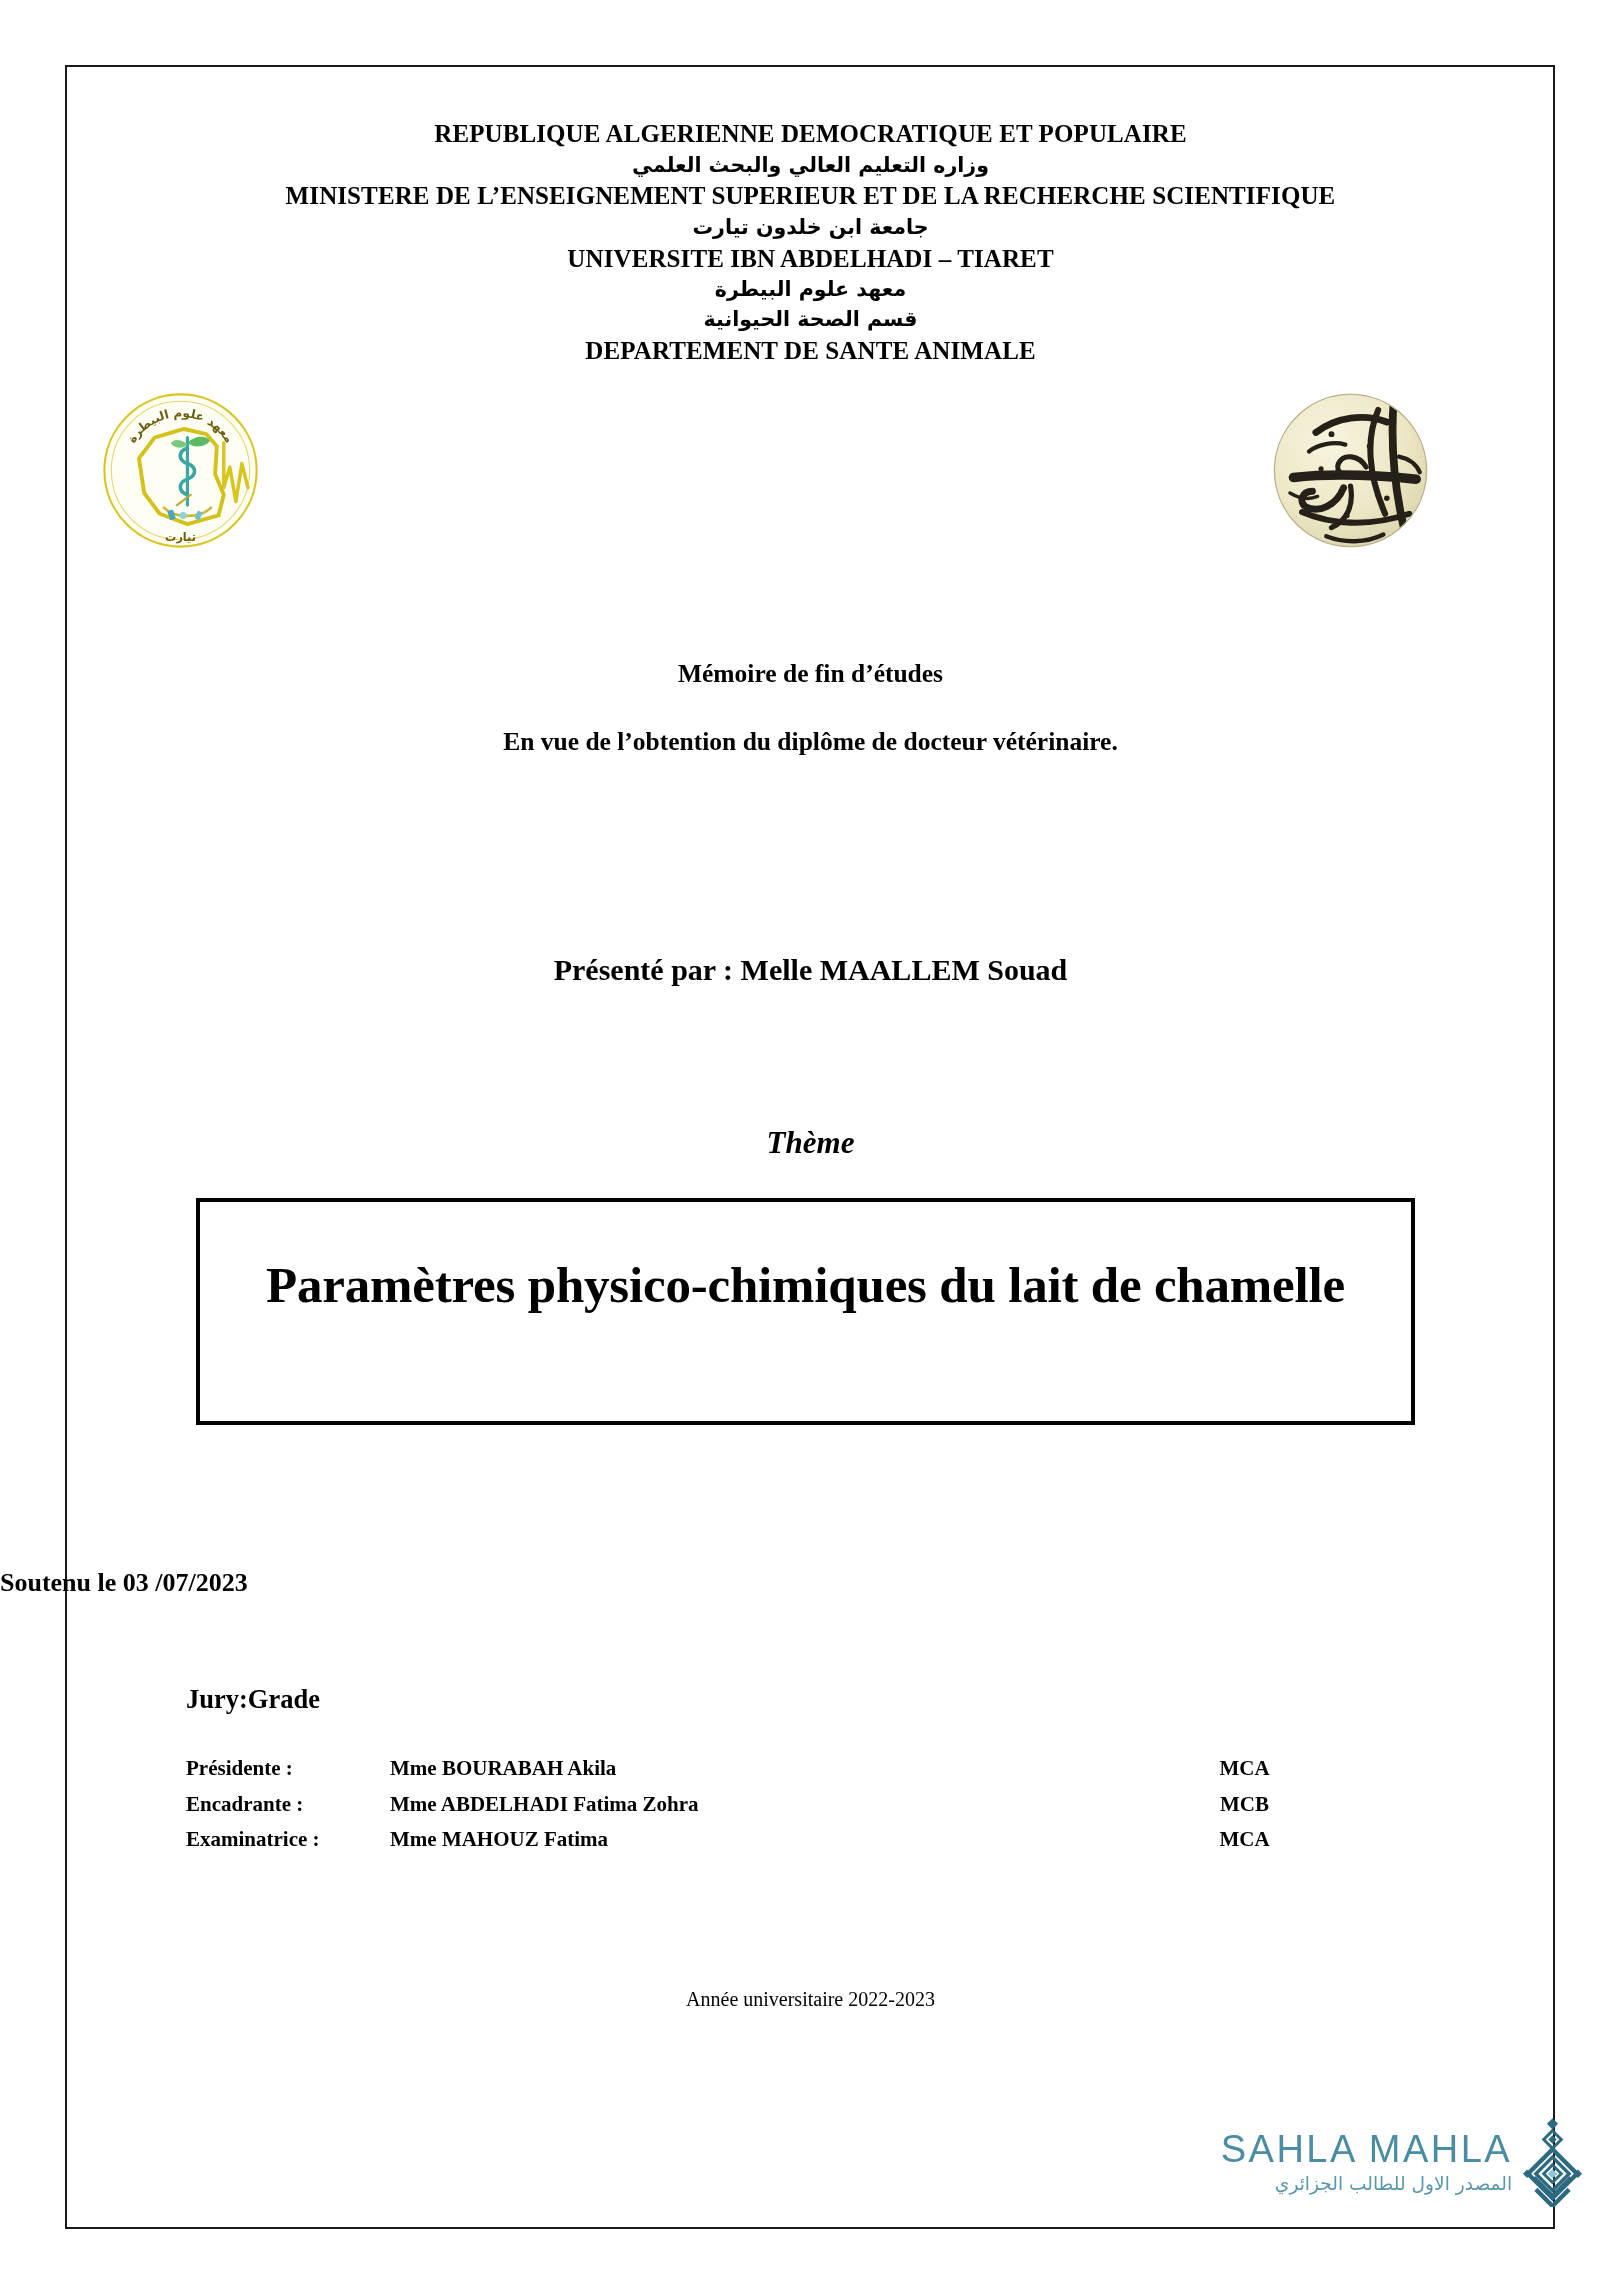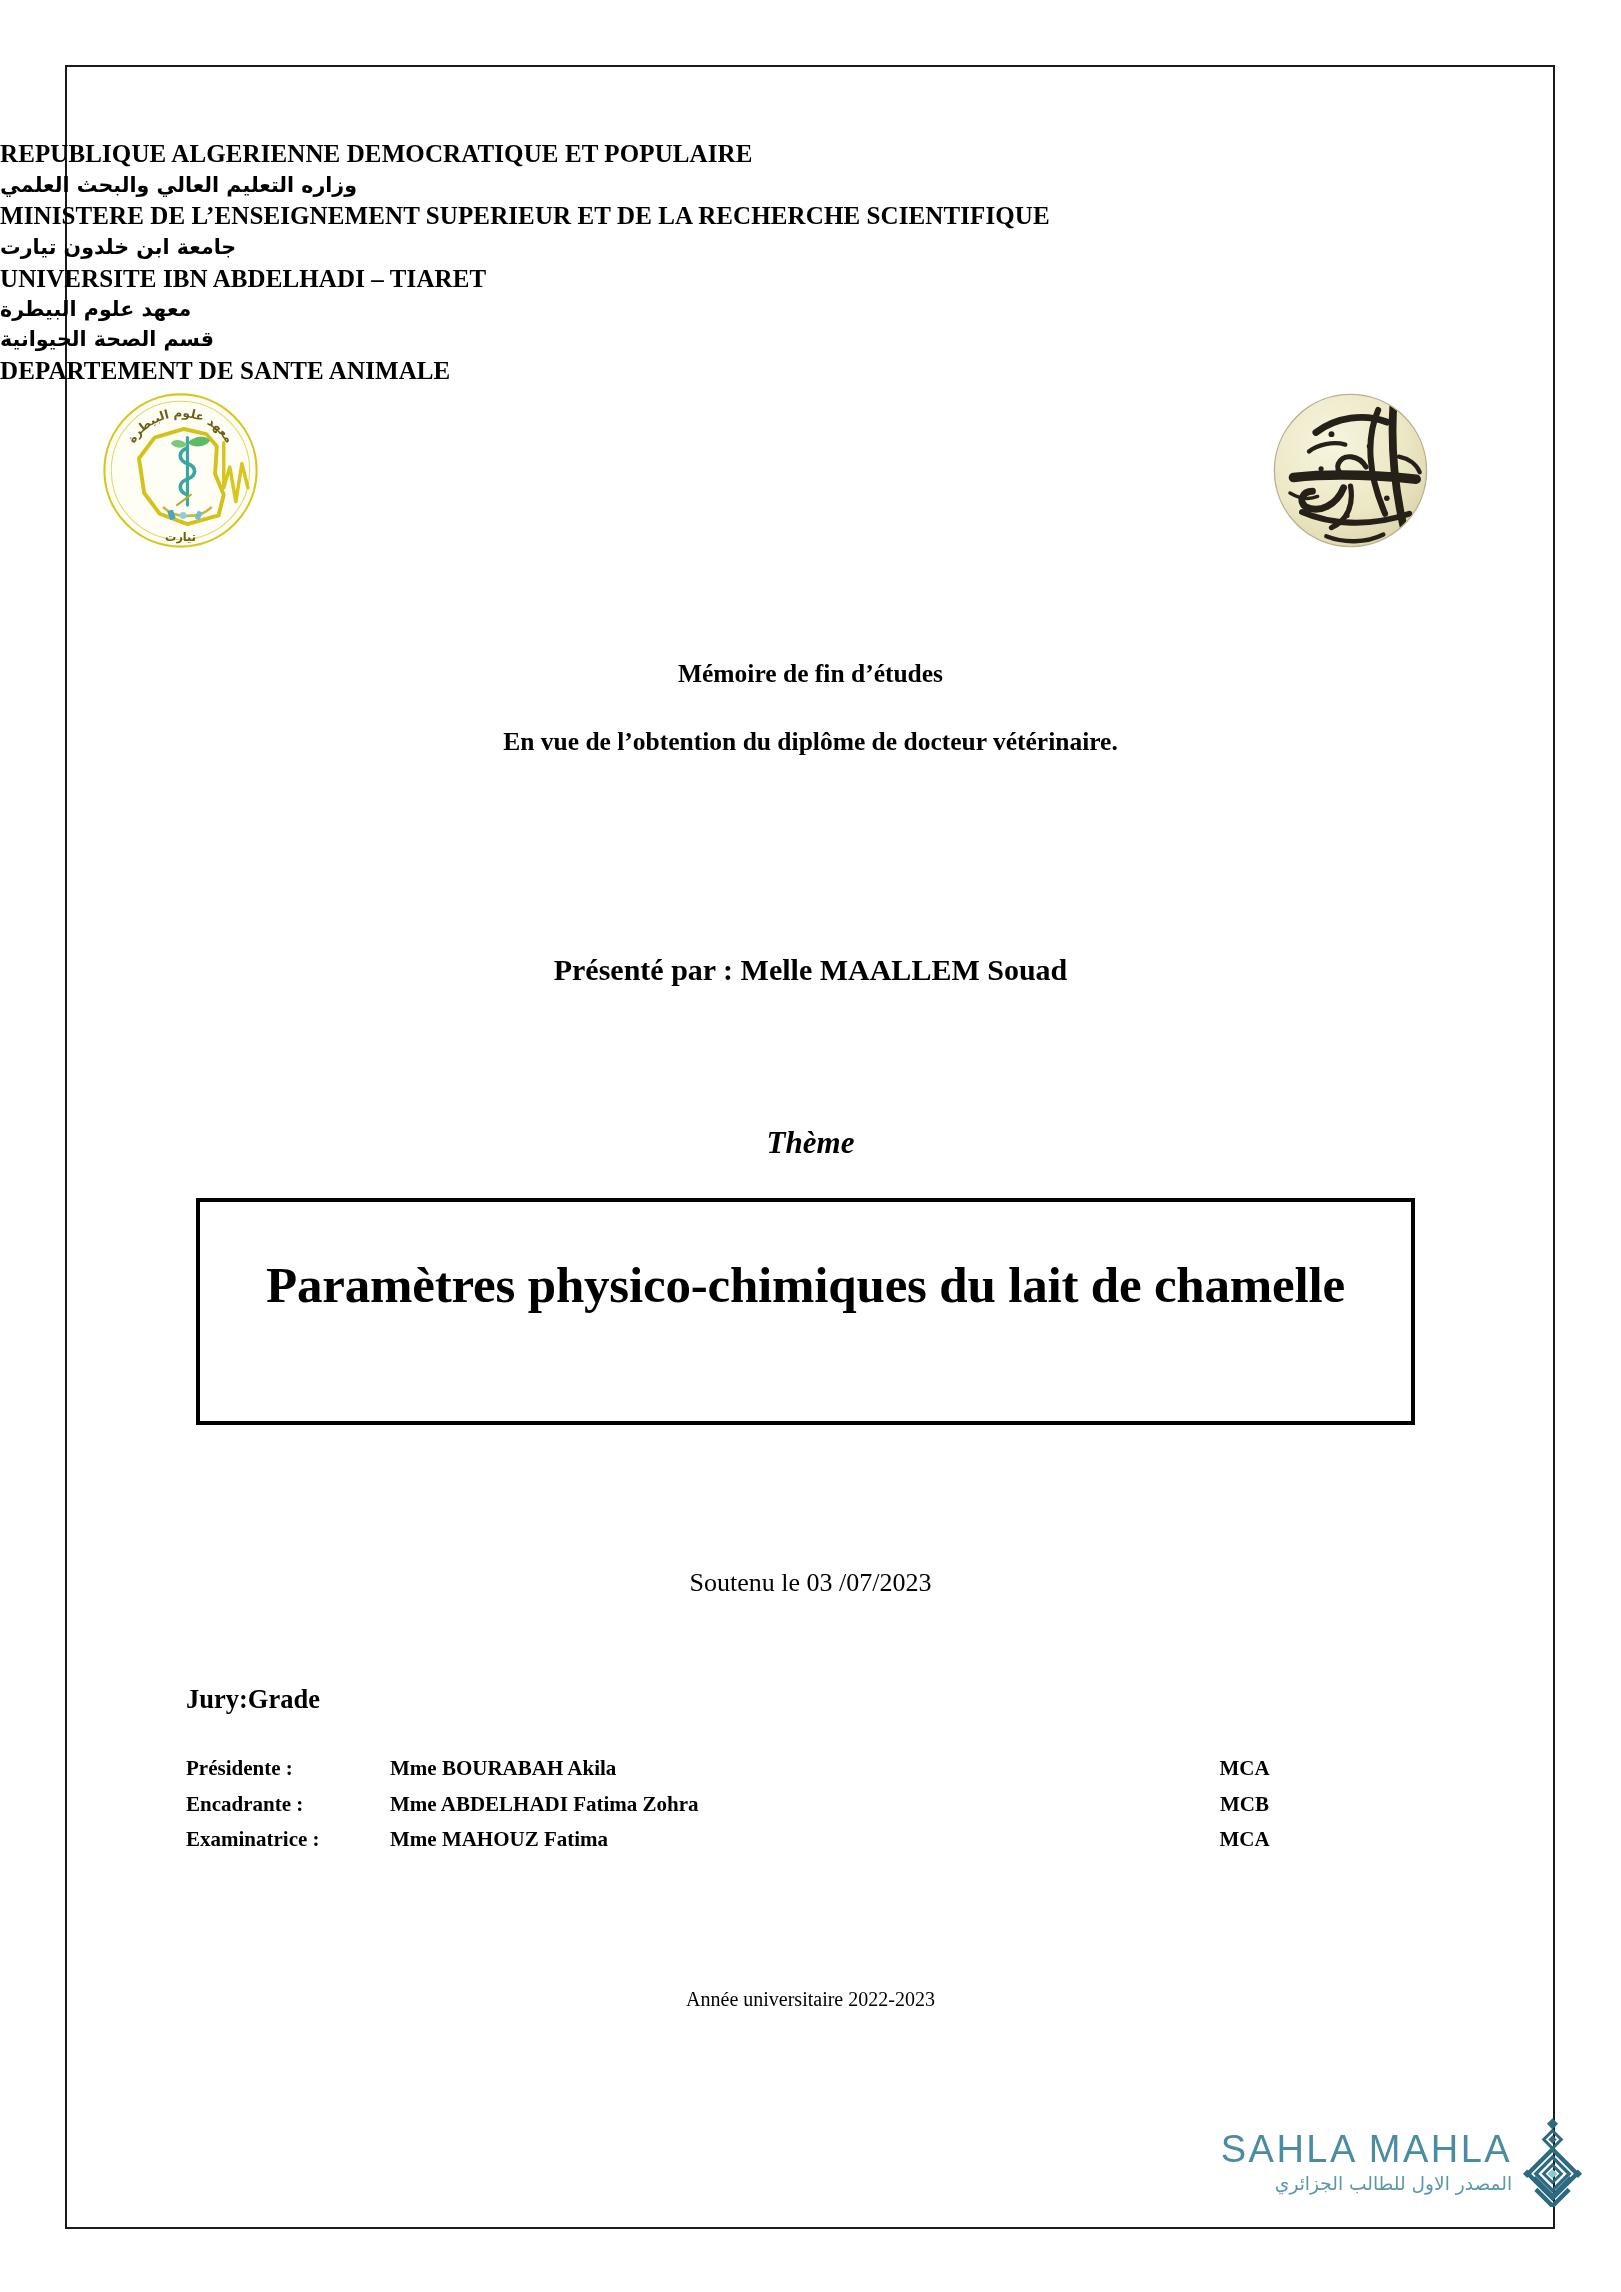--- a/index.html
+++ b/index.html
@@ -27,23 +27,22 @@
     box-sizing: border-box;
     background: #ffffff;
   }
 
   
   #header-block {
     position: absolute;
     left: 0;
     top: 118px;
     width: 100%;
-    text-align: left;
-    z-index: 3;
-    margin-top: 20px;
+    text-align: center;
+    z-index: 3;
   }
   .hdr-latin {
     font-family: "Liberation Serif", "DejaVu Serif", serif;
     font-weight: bold;
     font-size: 25px;
     letter-spacing: 0.1px;
     line-height: 1.30;
     white-space: nowrap;
   }
   .hdr-latin.wide {
@@ -144,22 +143,21 @@
     line-height: 1.58;
     letter-spacing: -0.2px;
   }
 
   
   #soutenu-line {
     position: absolute;
     left: 0;
     top: 1568px;
     width: 100%;
-    text-align: center;
-    font-weight: normal;
+    font-weight: bold;
     font-size: 26px;
     z-index: 3;
   }
 
   
   #jury-block {
     position: absolute;
     left: 186px;
     top: 1684px;
     width: 1137px;

